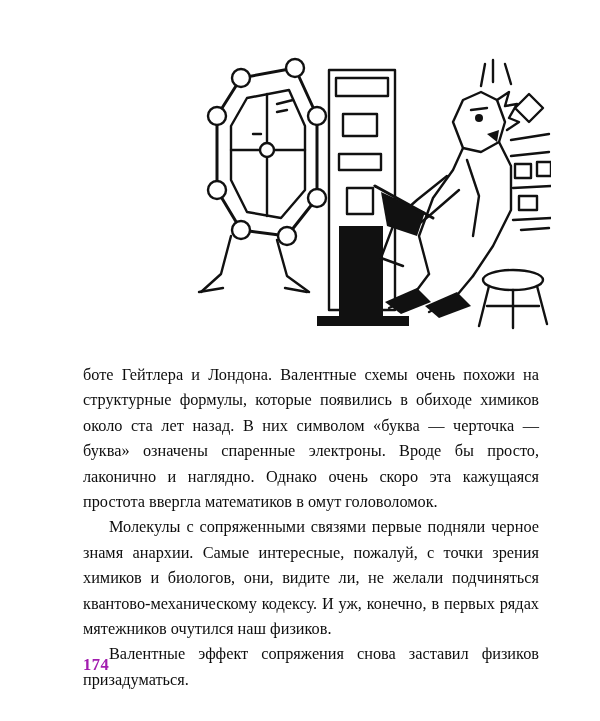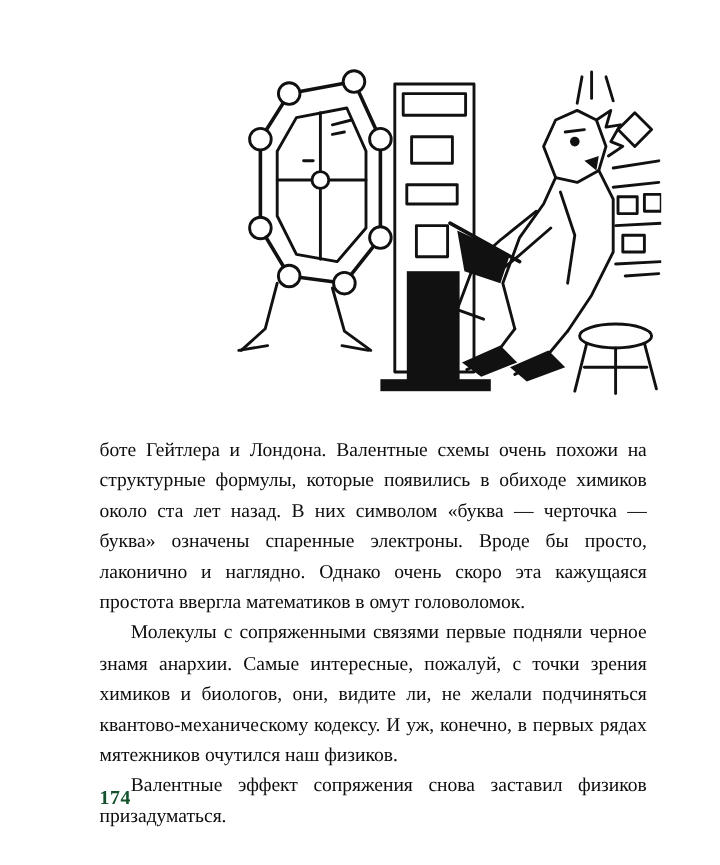--- a/index.html
+++ b/index.html
@@ -57,21 +57,21 @@
   }
 
   
   .page-number {
     position: absolute;
     left: 72px;
     top: 655px;
     font-size: 16.5px;
     font-weight: bold;
     letter-spacing: 0.5px;
-    color: #14532d;
+    color: #a21caf;
   }
 </style>
 </head>
 <body>
 
 <div class="page">
 
   <div class="illustration">
     <svg viewBox="0 0 470 310" xmlns="http://www.w3.org/2000/svg">
       <g fill="none" stroke="#111111" stroke-width="2.4" stroke-linejoin="round" stroke-linecap="round">

